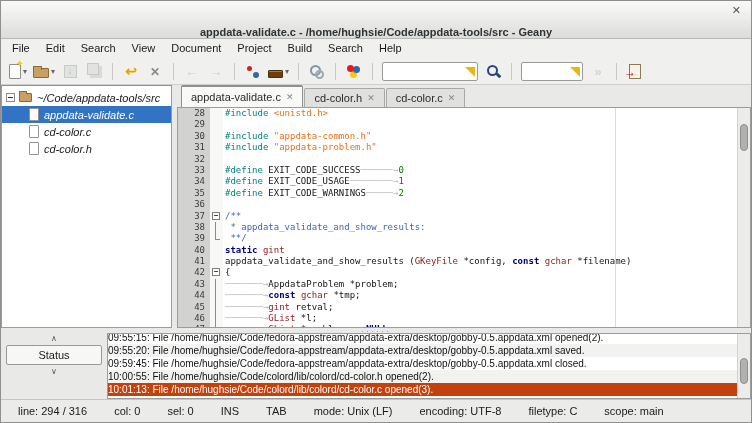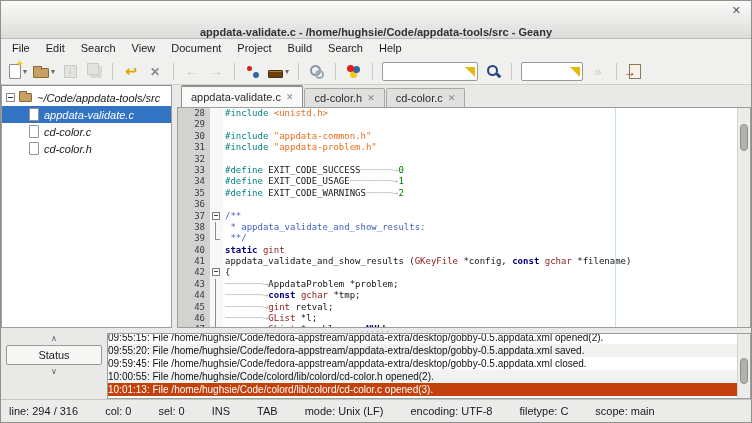--- a/index.html
+++ b/index.html
@@ -106,21 +106,21 @@
   .msg-arrow { height: 11px; text-align: center; font-size: 8px; color: #555; line-height: 11px; }
   .msg-tab { height: 20px; margin: 1px 2px; display: flex; align-items: center; justify-content: center; font-size: 11px; color: #1a1a1a; border: 1px solid #9a9a98; border-radius: 2px; background: #dededc; }
   .msg-tab.active { background: #f7f7f6; }
   .msg-list-wrap { flex: 1; min-width: 0; position: relative; background: #ffffff; border: 1px solid #9c9c9a; overflow: hidden; }
   .msg-rows { margin-top: -3px; }
   .msg-row { height: 13px; line-height: 13px; font-size: 10px; color: #111; padding-left: 0; white-space: nowrap; }
   .msg-row:nth-child(even) { background: #f2f2f1; }
   .msg-row.sel { background: #c2410c; color: #ffffff; }
 
   
-  .statusbar { height: 23px; flex: none; background: #ebebe9; border-top: 1px solid #c6c6c4; display: flex; align-items: center; padding-left: 8px; }
+  .statusbar { height: 23px; flex: none; background: #ebebe9; border-top: 1px solid #c6c6c4; display: flex; align-items: center; padding-left: 17px; }
   .sb-item { font-size: 11px; color: #1a1a1a; margin-right: 27px; white-space: nowrap; }
 </style>
 </head>
 <body>
 
 <div class="window">
   <div class="titlebar">
     <span class="title">appdata-validate.c - /home/hughsie/Code/appdata-tools/src - Geany</span>
     <span class="win-close">✕</span>
   </div>

